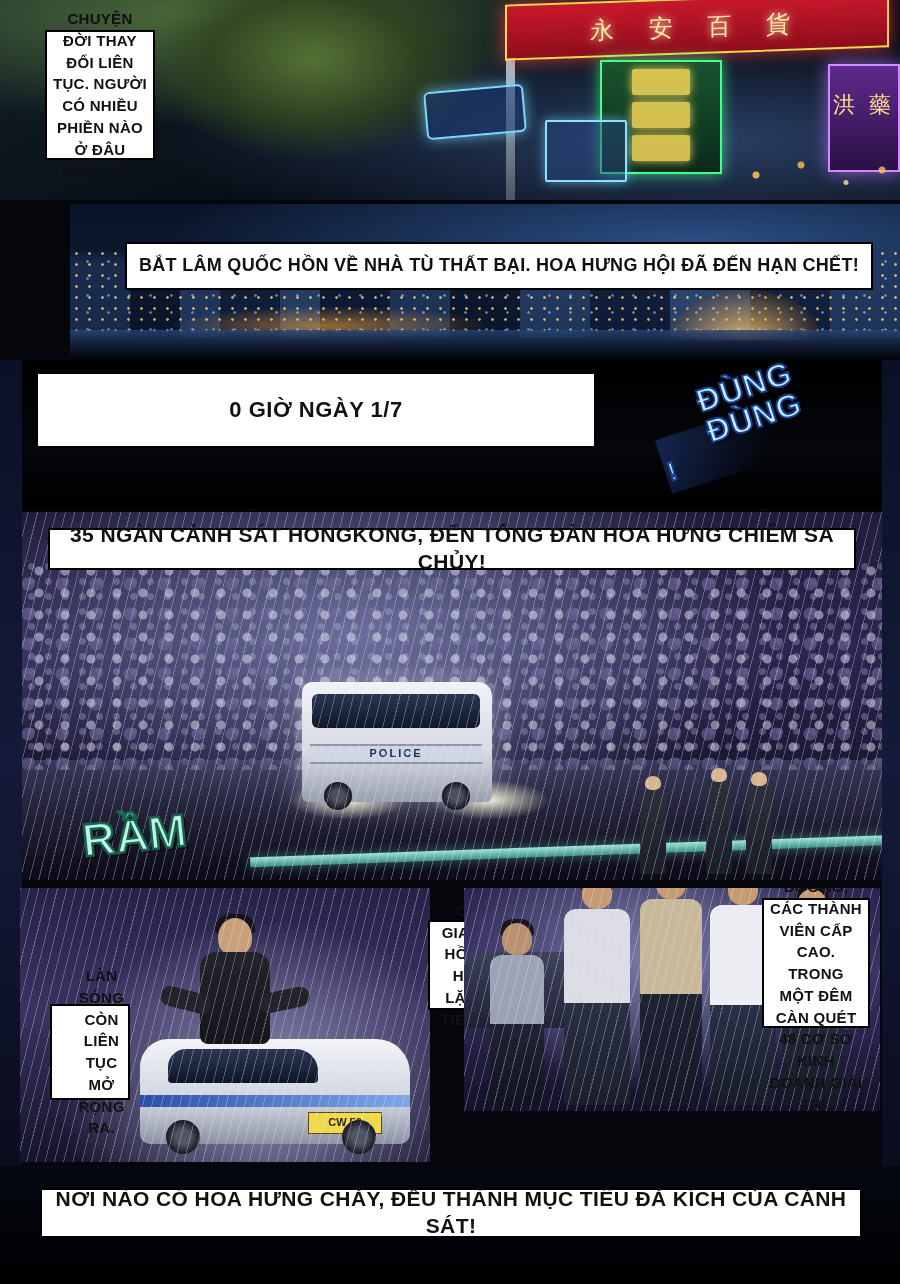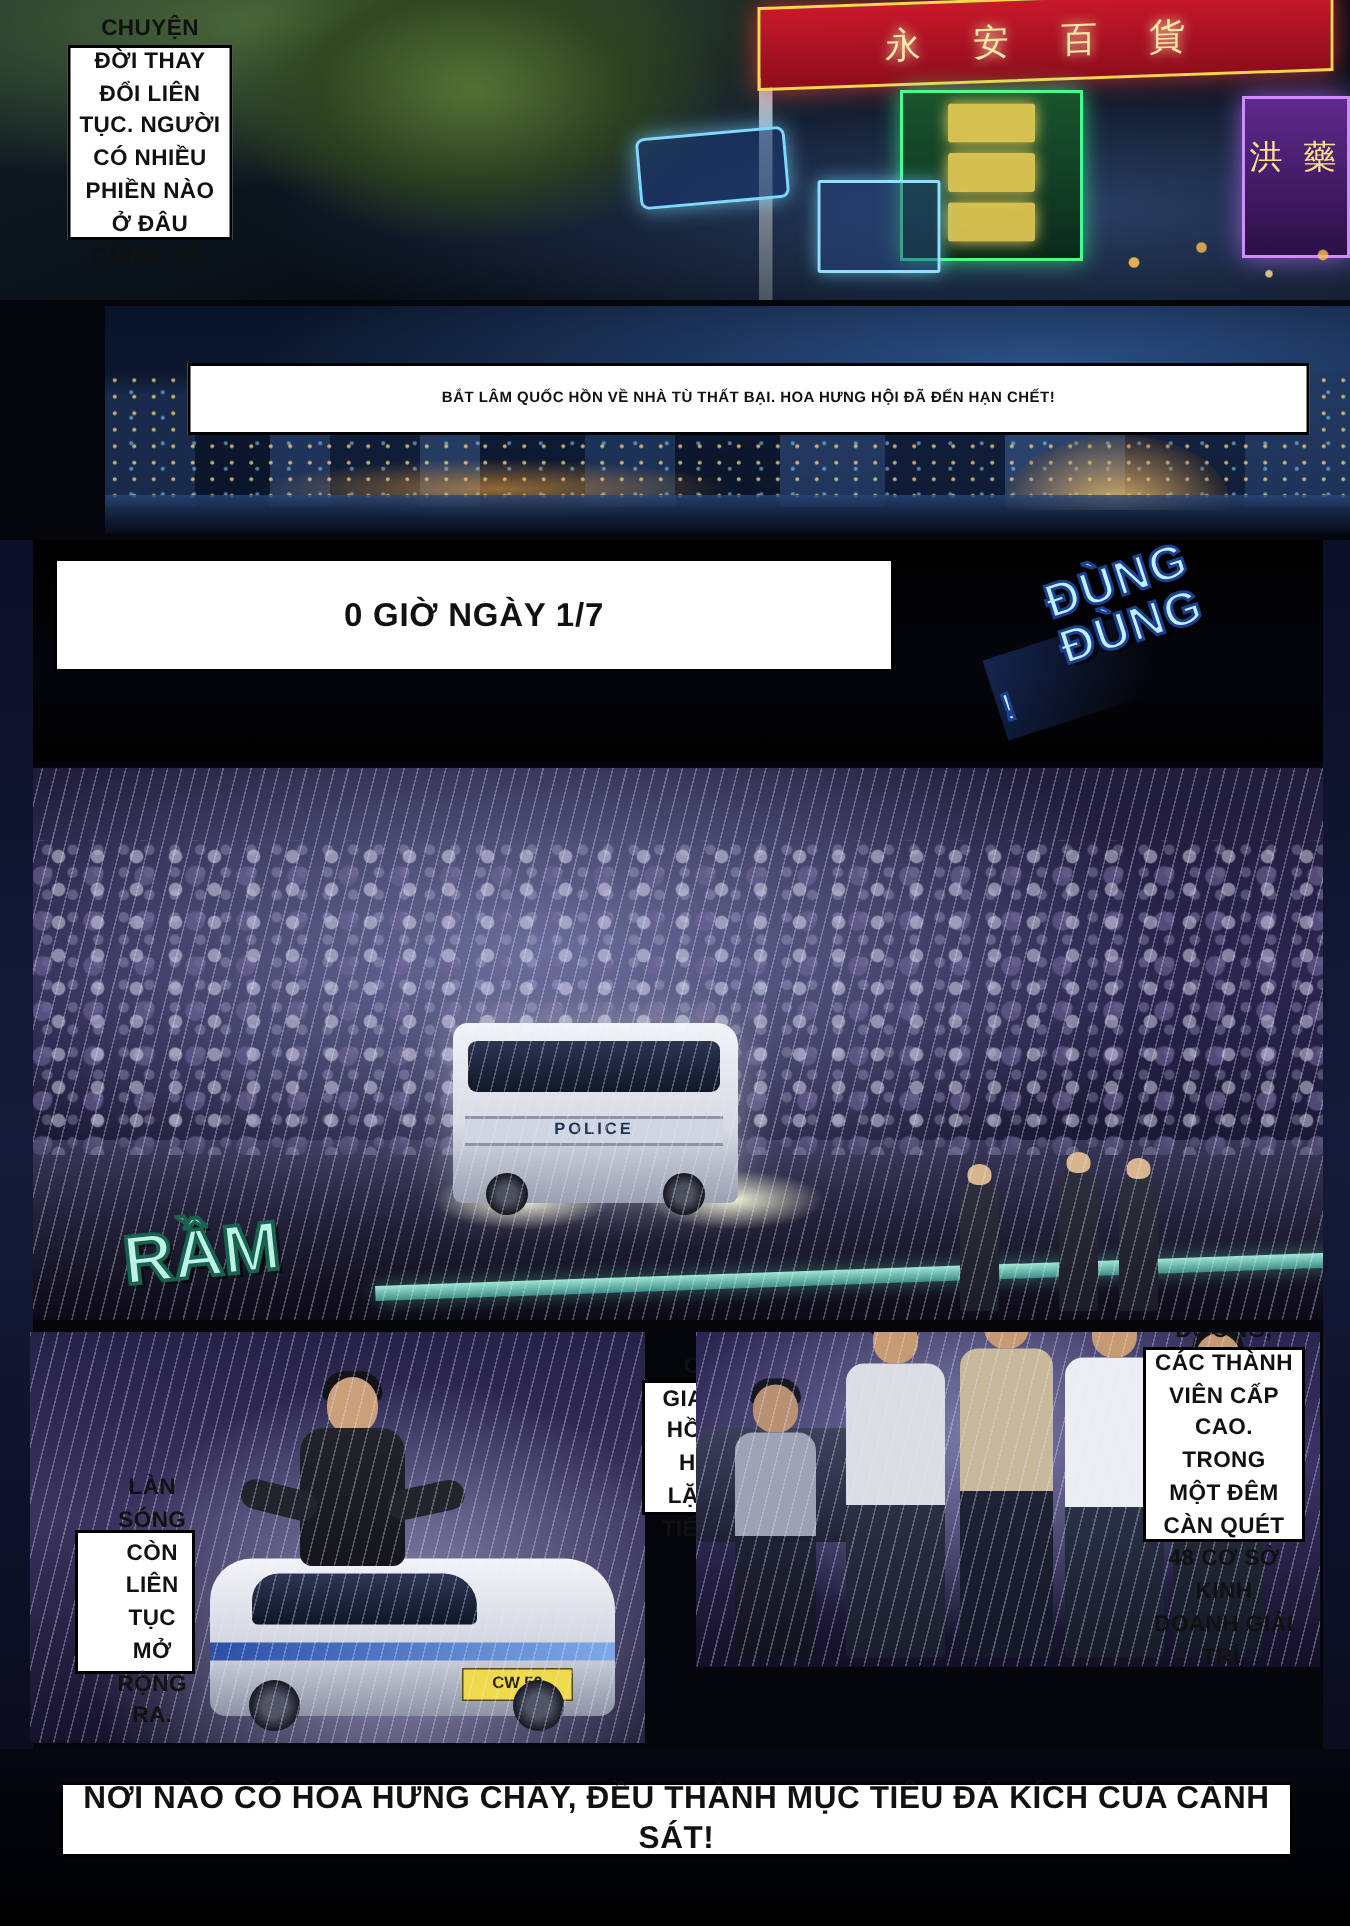--- a/index.html
+++ b/index.html
@@ -46,21 +46,21 @@
     justify-content: center;
     text-align: center;
     font-weight: 700;
   }
   .caption.small {
     font-size: 15px;
     padding: 6px 5px;
     line-height: 1.45;
   }
   .caption.wide {
-    font-size: 10px;
+    font-size: 18px;
     padding: 6px 10px;
   }
   .caption.big {
     font-size: 22px;
     letter-spacing: 0.5px;
   }
   .caption.banner {
     font-size: 21px;
     letter-spacing: 0.4px;
   }
@@ -352,21 +352,21 @@
     position: absolute; left: 12px; top: 34px; width: 70px; height: 92px;
     background: linear-gradient(180deg, #23232c, #15151c);
     border-radius: 16px 16px 8px 8px;
   }
   .p5-man .arm {
     position: absolute; top: 72px; width: 52px; height: 20px;
     background: #23232c; border-radius: 10px;
   }
   .p5-man .arm.l { left: -28px; transform: rotate(14deg); }
   .p5-man .arm.r { right: -30px; transform: rotate(-12deg); }
-  #cap5 { left: 30px; top: 132px; width: 80px; height: 96px; padding-left: 28px; }
+  #cap5 { left: 30px; top: 116px; width: 80px; height: 96px; padding-left: 28px; }
 
   
   #panel6 { left: 464px; top: 888px; width: 416px; height: 223px; background: #1b1834; }
   .p6-bg {
     position: absolute; inset: 0;
     background:
       radial-gradient(ellipse at 45% 30%, #7a7aa6 0%, rgba(30,26,55,0) 62%),
       linear-gradient(180deg, #2a2450 0%, #3a3364 40%, #120f26 100%);
   }
   .p6-fig {
@@ -470,20 +470,21 @@
         <div class="band">POLICE</div>
         <div class="wheel l"></div>
         <div class="wheel r"></div>
       </div>
       <div class="p4-barrier"></div>
       <div class="p4-cop c1"></div>
       <div class="p4-cop c2"></div>
       <div class="p4-cop c3"></div>
       <div class="rain"></div>
     </div>
+    <div class="caption banner" id="cap4">35 NGÀN CẢNH SÁT HONGKONG, ĐẾN TỔNG ĐÀN HOA HƯNG CHIÊM SA CHỦY!</div>
     <div class="sfx" id="sfx-ram">RẦM</div>
   </div>
 
   <div class="edge-left"></div>
   <div class="edge-right"></div>
 
   <div class="panel" id="panel5">
     <div class="art">
       <div class="p5-bg"></div>
       <div class="p5-car">

